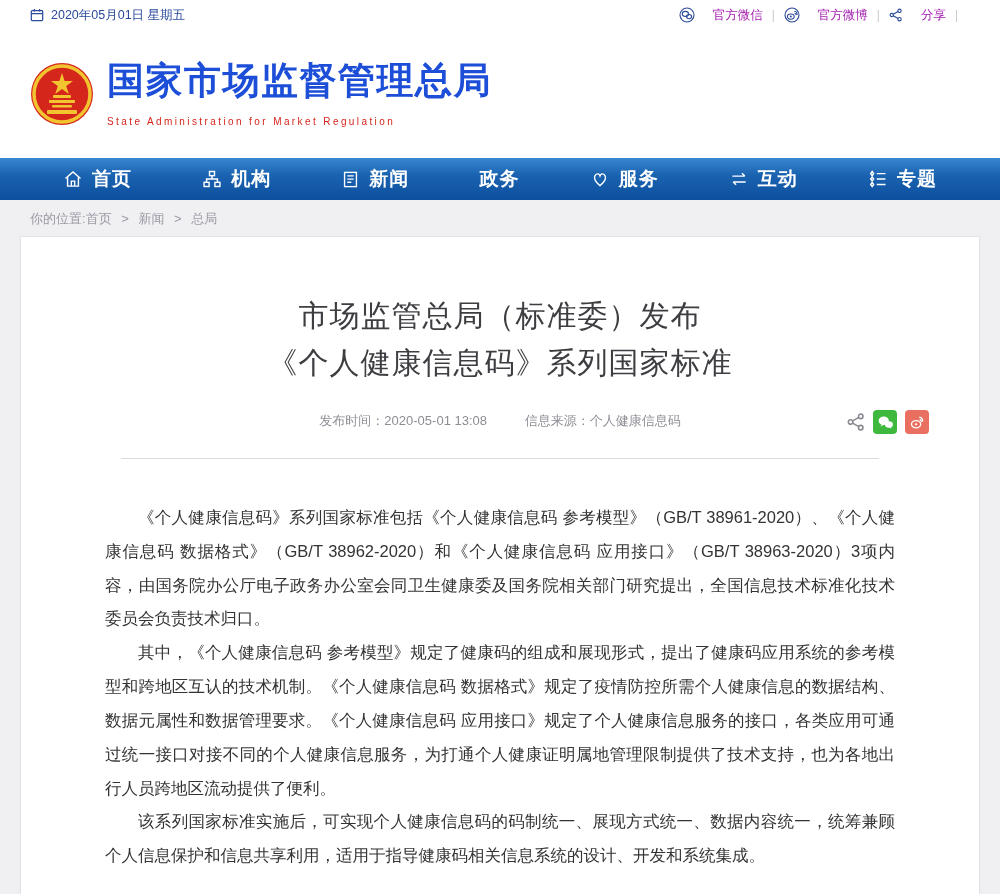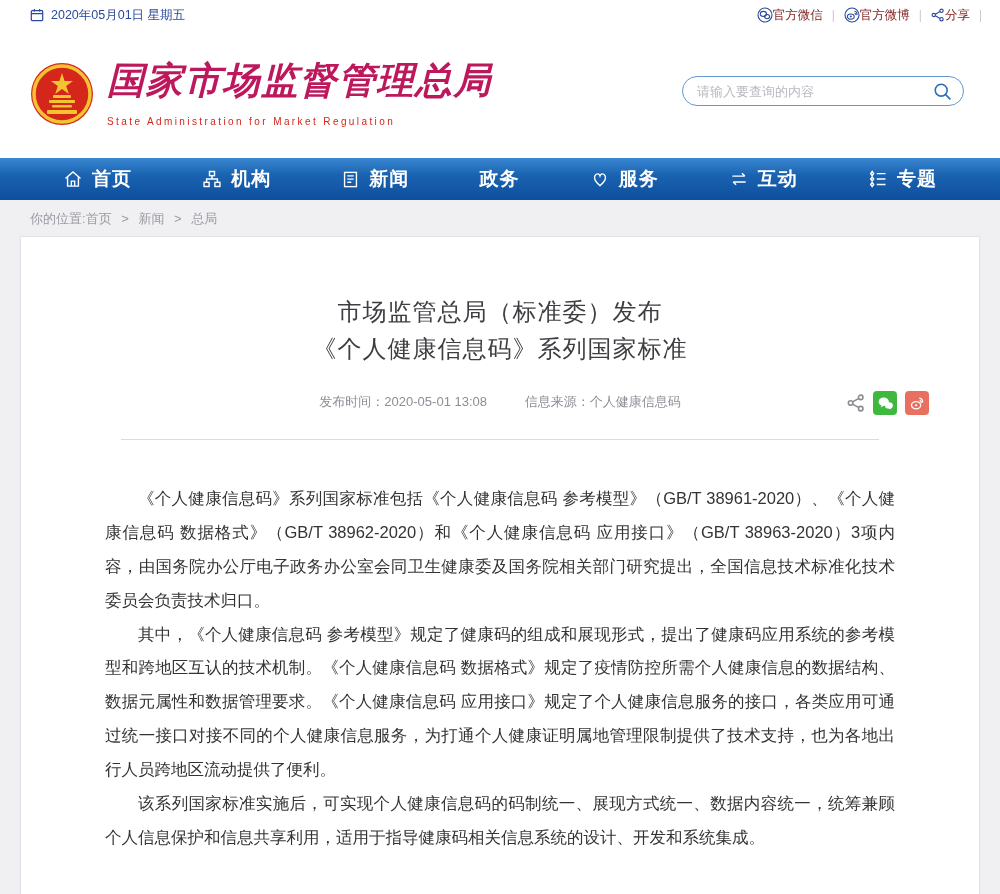--- a/index.html
+++ b/index.html
@@ -1,30 +1,30 @@
 <!DOCTYPE html>
 <html><head>
 <meta charset="utf-8">
 <style>
   * { margin:0; padding:0; box-sizing:border-box; }
   html,body { width:1000px; height:894px; overflow:hidden; background:#fff;
     font-family:"Liberation Sans","DejaVu Sans",sans-serif; }
 
   
   .topbar { height:30px; display:flex; justify-content:space-between; 
-    padding:0 18px 0 30px; font-size:12.5px; color:#2b4a9b; background:#fff; }
+    padding:0 42px 0 30px; font-size:12.5px; color:#2b4a9b; background:#fff; }
   .topbar-left { display:flex; align-items:center; gap:7px; }
   .topbar-right { display:flex; align-items:center; gap:9px; }
-  .tb-link { display:flex; align-items:center; gap:0; color:#7f1d1d; cursor:pointer; }
+  .tb-link { display:flex; align-items:center; gap:18px; color:#a21caf; cursor:pointer; }
   .tb-sep { color:#c9c9d4; font-size:12px; }
 
   
   .header { height:128px; background:#fff; position:relative; display:flex; align-items:center; padding:0 30px; }
   .logo-group { display:flex; align-items:center; gap:13px; }
-  .site-title-cn { font-size:37px; font-weight:bold; color:#be185d; letter-spacing:1.5px; line-height:1.1;font-style:italic; }
+  .site-title-cn { font-size:37px; font-weight:bold; color:#1d4ed8; letter-spacing:1.5px; line-height:1.1; }
   .site-title-en { font-size:10px; color:#d5261c; letter-spacing:2.4px; margin-top:14px; }
   .search-box { position:absolute; right:36px; top:46px; width:282px; height:30px;
     border:1px solid #6397d0; border-radius:16px; display:flex; align-items:center; padding:0 10px 0 14px; background:#fff; }
   .search-box input { border:none; outline:none; flex:1; font-size:13px; color:#333; background:transparent;
     font-family:"Liberation Sans","DejaVu Sans",sans-serif; }
   .search-box input::placeholder { color:#b9b9c2; }
 
   
   .nav { height:42px; background:linear-gradient(180deg,#3a87d2 0%,#1a63b0 40%,#0d4f9f 100%);
     display:flex; align-items:center; justify-content:space-around; padding:0 28px; }
@@ -34,21 +34,21 @@
 
   
   .page-lower { background:#f0f0f3; height:724px; }
   .breadcrumb { padding:10px 30px 8px; font-size:13px; color:#9a9aa4; }
   .breadcrumb .bc-link { color:#9a9aa4; cursor:pointer; }
   .breadcrumb .bc-sep { margin:0 6px; }
 
   
   .card { margin:0 20px; background:#fff; border:1px solid #e2e2e9; box-shadow:0 1px 3px rgba(0,0,0,.04);
     height:900px; }
-  .article-title { text-align:center; margin-top:56px; font-size:24px; font-weight:500;
+  .article-title { text-align:center; margin-top:56px; font-size:30px; font-weight:500;
     color:#3e3e42; line-height:1.55; letter-spacing:1px; }
   .meta-row { margin-top:26px; position:relative; text-align:center; font-size:13px; color:#8d8d96; height:26px; }
   .meta-row .meta-item { margin:0 17px; }
   .meta-icons { position:absolute; right:50px; top:-2px; display:flex; align-items:center; gap:8px; }
   .icon-box { width:24px; height:24px; border-radius:4px; display:flex; align-items:center; justify-content:center; cursor:pointer; }
   .divider { height:1px; background:#dadae0; margin:20px 100px 0; }
   .article-body { padding:42px 84px 0; font-size:16.5px; color:#333; line-height:2.05; text-align:justify; }
   .article-body p { text-indent:2em; margin:0; }
 </style>
 </head>
@@ -115,29 +115,20 @@
           <rect x="19" y="38" width="26" height="3" rx="1"></rect>
           <rect x="22" y="43" width="20" height="2.5" rx="1"></rect>
           <rect x="17" y="48" width="30" height="4" rx="1"></rect>
         </g>
       </svg>
     </span>
     <div>
       <div class="site-title-cn">国家市场监督管理总局</div>
       <div class="site-title-en">State Administration for Market Regulation</div>
     </div>
-  </div>
-  <div class="search-box">
-    <input type="text" placeholder="请输入要查询的内容" style="">
-    <span style="display:flex; cursor:pointer;">
-      <svg width="21" height="21" viewBox="0 0 24 24" fill="none" stroke="#2b6cb5" stroke-width="1.8">
-        <circle cx="10.5" cy="10.5" r="6.8"></circle>
-        <path d="M15.6 15.6 L21 21"></path>
-      </svg>
-    </span>
   </div>
 </div>
 
 <div class="nav">
   <a class="nav-item">
     <span class="nicon">
       <svg width="20" height="20" viewBox="0 0 24 24" fill="none" stroke="#fff" stroke-width="1.7">
         <path d="M3 11.5 L12 3.5 L21 11.5"></path>
           <path d="M5.5 10 V20.5 H18.5 V10"></path>
           <path d="M10 20.5 V14.5 H14 V20.5"></path>

